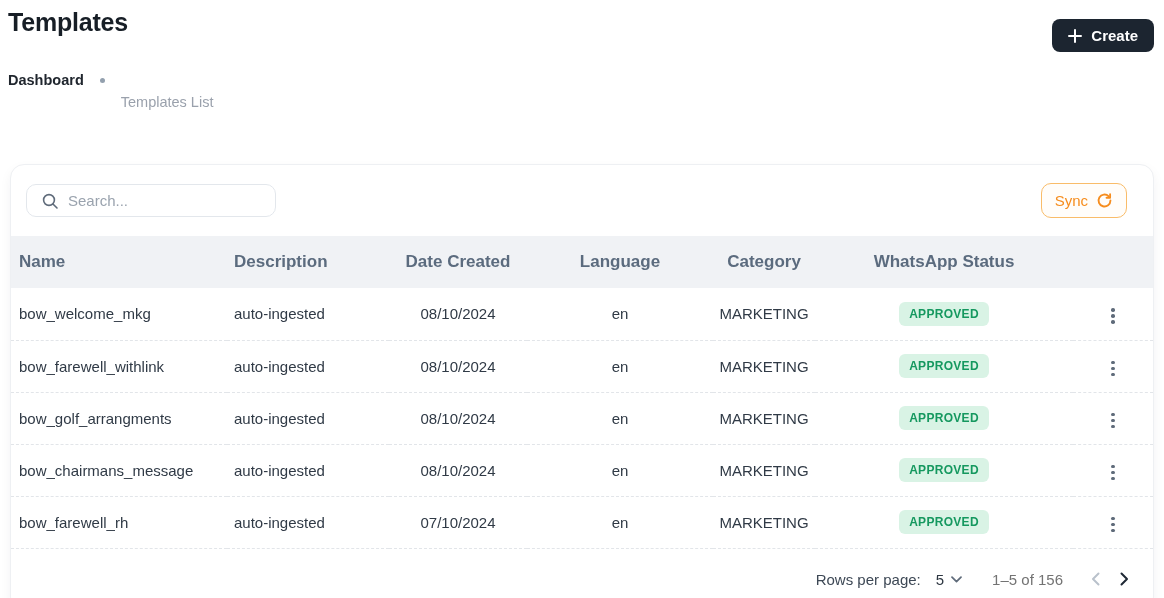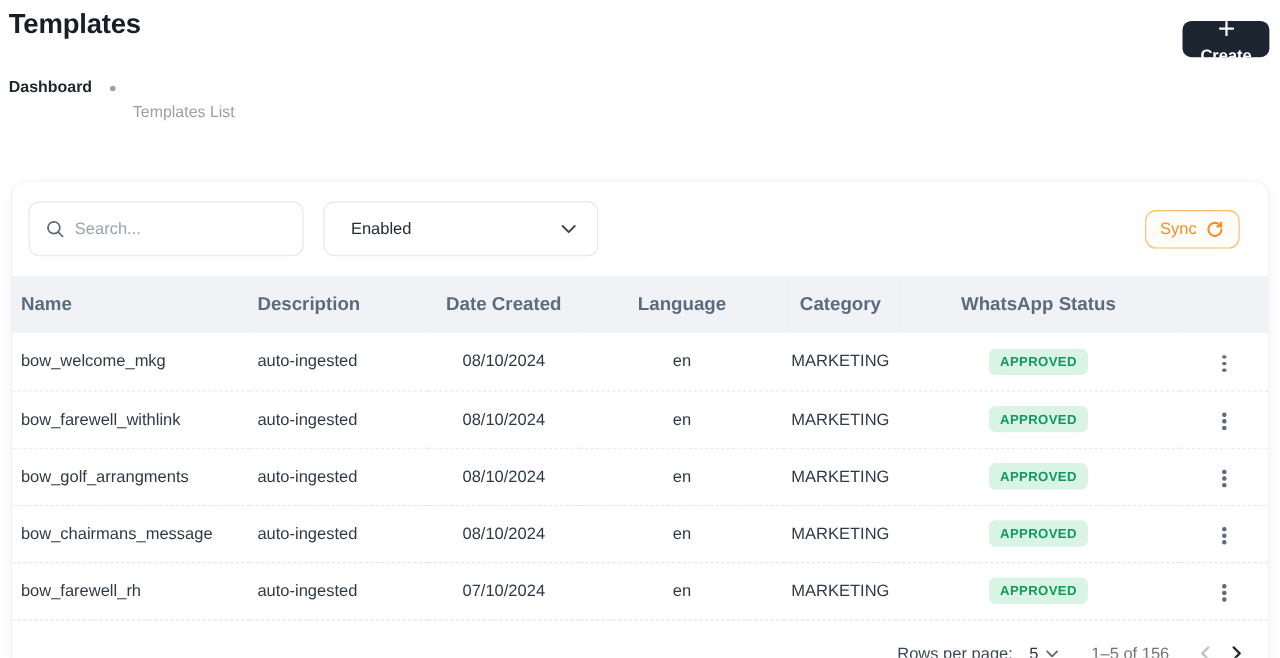--- a/index.html
+++ b/index.html
@@ -36,37 +36,36 @@
   }
   .crumb-current { color: #9aa1ac; margin-top: 44px; }
   .create-btn {
     margin-top: 11px;
     display: flex; align-items: center; gap: 9px;
     background: #1c2530; color: #ffffff;
     border: none; border-radius: 8px;
     height: 33px; padding: 0 16px;
     font-family: inherit; font-size: 15px; font-weight: 700;
     cursor: pointer;
-    flex-direction: column;
   }
   .card {
     margin: 54px 10px 0 10px;
     background: #ffffff;
     border: 1px solid #eef0f3;
     border-radius: 14px;
     box-shadow: 0 5px 12px rgba(25, 39, 62, 0.05);
     overflow: hidden;
   }
   .toolbar {
     display: flex; align-items: center;
     padding: 18px 26px 18px 15px;
     gap: 18px;
   }
   .search-box {
-    width: 250px; height: 50px;
+    width: 250px; height: 33px;
     border: 1px solid #e3e7ec; border-radius: 10px;
     display: flex; align-items: center;
     padding: 0 14px; gap: 9px;
     background: #fff;
   }
   .search-box svg { flex: 0 0 auto; }
   .search-box input {
     border: none; outline: none; width: 100%;
     font-family: inherit; font-size: 15px; color: #333c47;
     background: transparent;
@@ -177,28 +176,20 @@
     <div class="search-box">
       <span style="display:inline-flex;">
         <svg width="18" height="18" viewBox="0 0 18 18">
             <circle cx="8" cy="8" r="5.4" stroke="#5f6b7a" stroke-width="1.6" fill="none"></circle>
             <path d="M12.2 12.2L16 16" stroke="#5f6b7a" stroke-width="1.6" stroke-linecap="round"></path>
           </svg>
       </span>
       <input type="text" placeholder="Search..." style="">
     </div>
 
-    <div class="filter-select">
-      <span>Enabled</span>
-      <span style="display:inline-flex;">
-        <svg width="14" height="9" viewBox="0 0 14 9">
-            <path d="M1.5 1.5L7 7l5.5-5.5" stroke="#3d4653" stroke-width="1.8" fill="none" stroke-linecap="round" stroke-linejoin="round"></path>
-          </svg>
-      </span>
-    </div>
 
     <button class="sync-btn">
       <span>Sync</span>
       <span style="display:inline-flex;">
         <svg width="17" height="17" viewBox="0 0 20 20">
             <path d="M17 10a7 7 0 1 1-2.05-4.95" fill="none" stroke="#f68d1e" stroke-width="2.2" stroke-linecap="round"></path>
             <path d="M16.6 2.6v4.2h-4.2" fill="none" stroke="#f68d1e" stroke-width="2.2" stroke-linecap="round" stroke-linejoin="round"></path>
           </svg>
       </span>
     </button>

